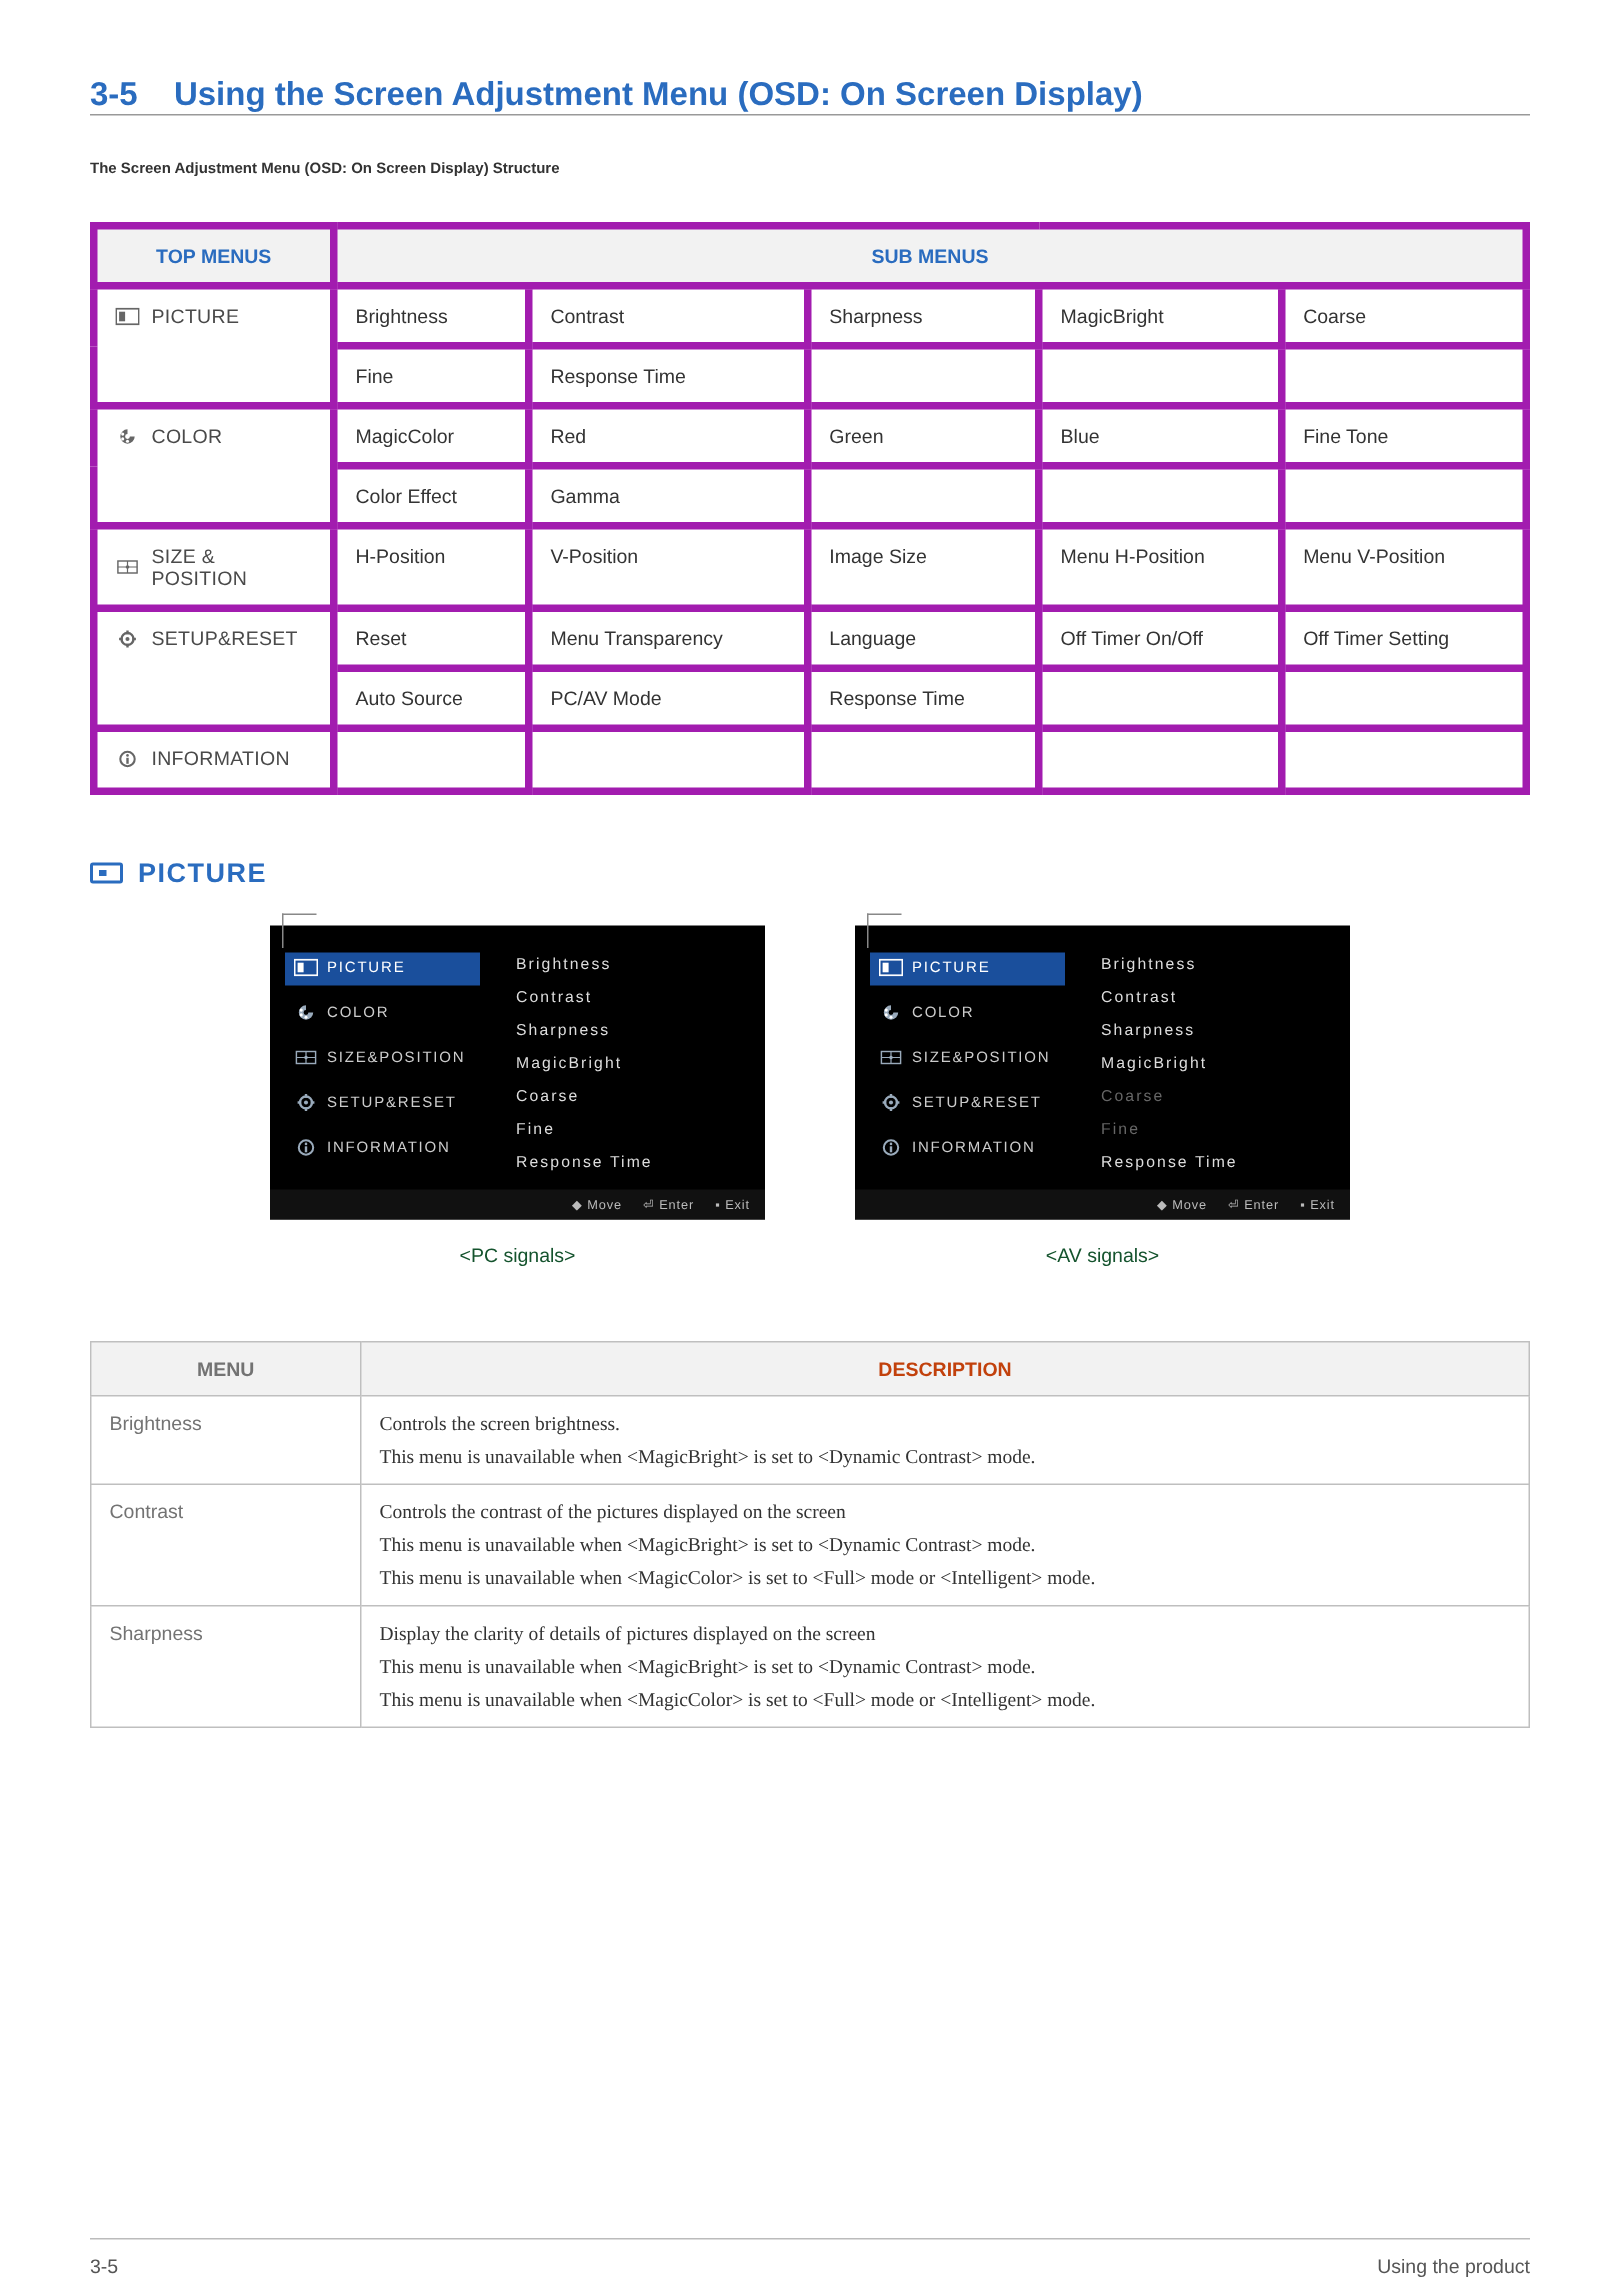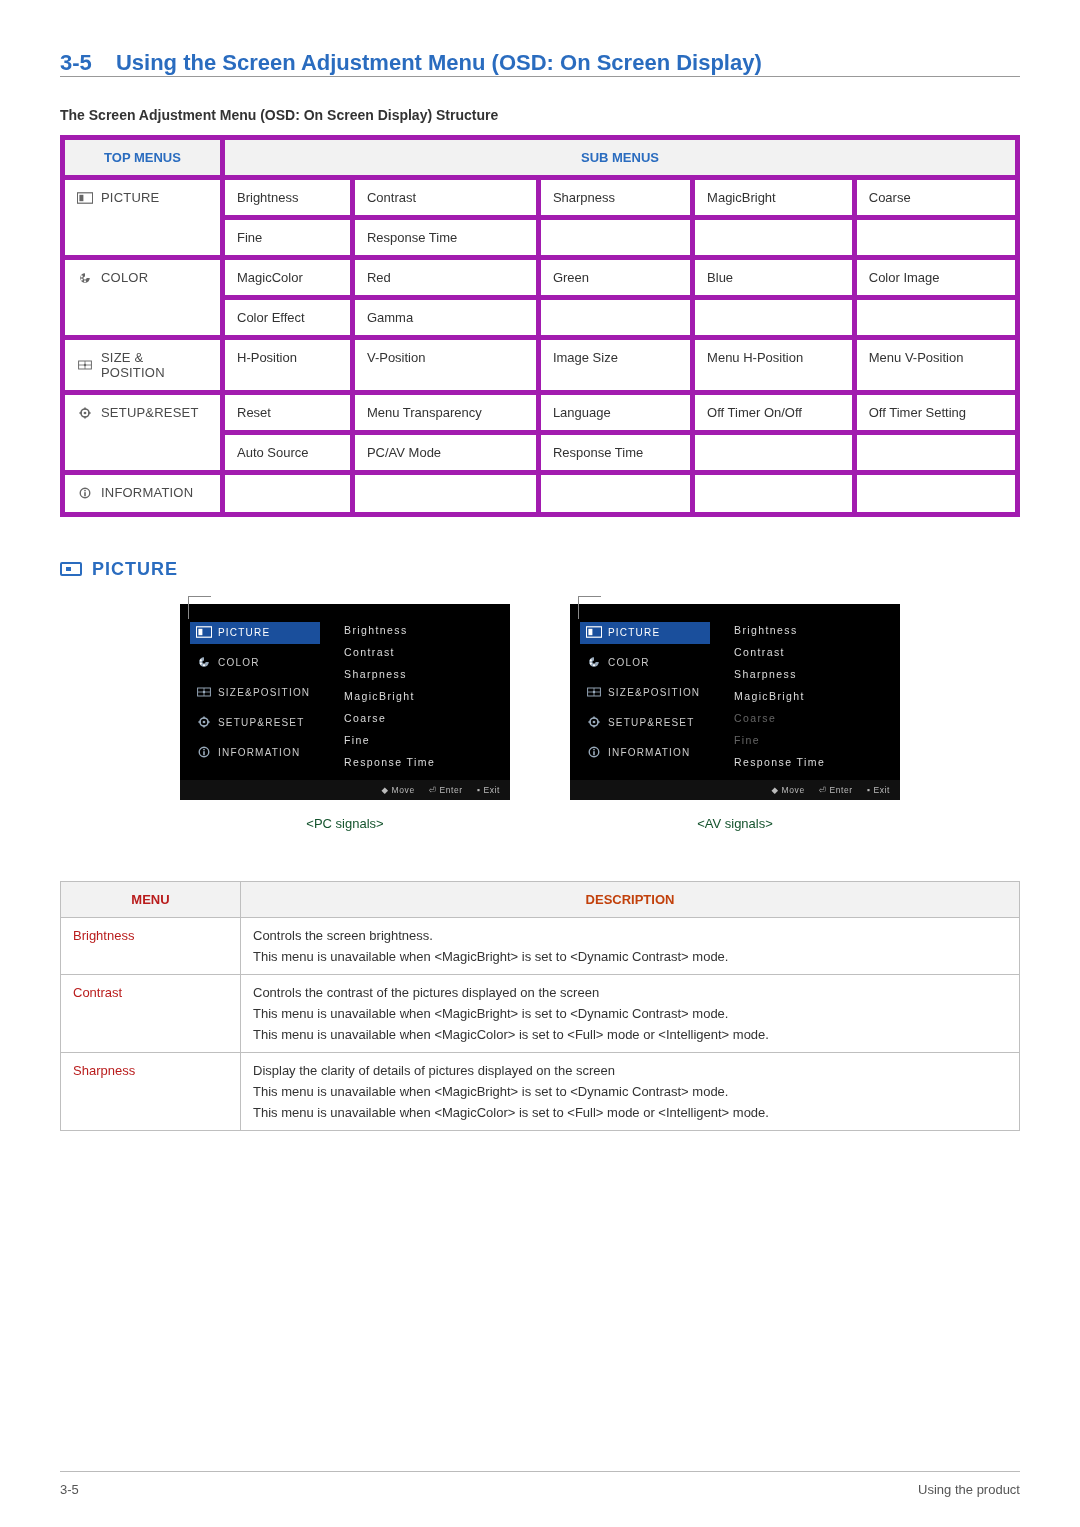--- a/index.html
+++ b/index.html
@@ -14,22 +14,22 @@
   .section-title {
     color: #2a6cbf;
     font-size: 22px;
     font-weight: bold;
     border-bottom: 1px solid #999;
     margin-bottom: 30px;
   }
   .section-title .num { margin-right: 18px; }
   .struct-heading {
     font-weight: bold;
-    font-size: 14px;
-    margin-bottom: 12px;
+    font-size: 10px;
+    margin-bottom: 30px;
   }
   table {
     border-collapse: collapse;
     width: 100%;
   }
   .menu-table th,
   .menu-table td {
     border: 5px solid #a21caf;
     padding: 10px 12px;
     font-size: 13px;
@@ -170,22 +170,22 @@
     text-align: left;
     vertical-align: top;
     background: #fff;
   }
   .desc-table th {
     background: #f2f2f2;
     color: #c2410c;
     font-weight: bold;
     text-align: center;
   }
-  .desc-table .menu-col { width: 180px; color: #b91c1c; }
-  .desc-table .desc-line { margin-bottom: 6px; }
+  .desc-table .menu-col { width: 180px; color: #737373; }
+  .desc-table .desc-line { margin-bottom: 6px; font-family: Liberation Serif, serif; }
   .desc-table .desc-line:last-child { margin-bottom: 0; }
   .page-footer {
     display: flex;
     justify-content: space-between;
     margin-top: 340px;
     border-top: 1px solid #bbb;
     padding-top: 10px;
     font-size: 13px;
     color: #555;
   }
@@ -236,21 +236,21 @@
               <circle cx="6" cy="5" r="1.3" fill="#fff"></circle>
               <circle cx="6" cy="9" r="1.3" fill="#fff"></circle>
               <circle cx="10" cy="11" r="1.3" fill="#fff"></circle>
             </svg>
             <span>COLOR</span>
           </span></td>
         <td>MagicColor</td>
         <td>Red</td>
         <td>Green</td>
         <td>Blue</td>
-        <td>Color Image</td>
+        <td>Fine Tone</td>
       </tr>
       <tr>
         <td>Color Effect</td>
         <td>Gamma</td>
         <td></td>
         <td></td>
         <td></td>
       </tr>
       <tr>
         <td class="topcol top-menu-cell" rowspan="1"><span class="icon-wrap">

